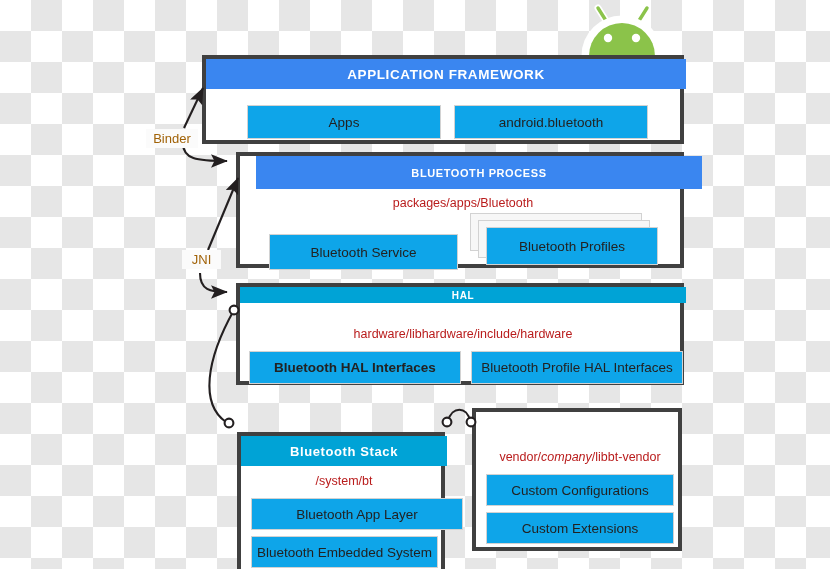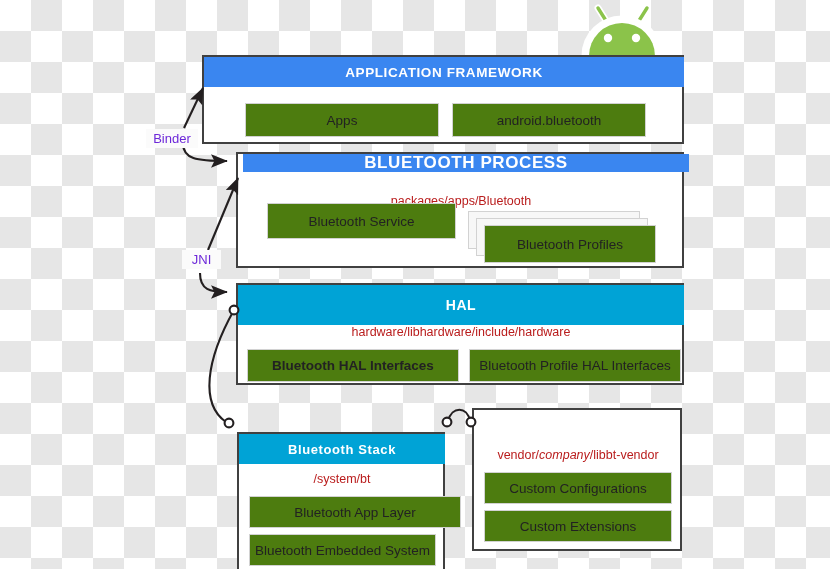--- a/index.html
+++ b/index.html
@@ -27,21 +27,21 @@
     background-position: 0 0, 31px 31px;
   }
   #stage {
     position: absolute;
     left: 0; top: 0;
     width: 830px; height: 569px;
   }
   .panel {
     position: absolute;
     background: #ffffff;
-    border: 2px solid #404040;
+    border: 4px solid #404040;
     box-sizing: border-box;
   }
   .panel-header {
     color: #ffffff;
     font-weight: bold;
     text-align: center;
     letter-spacing: 0.6px;
     display: flex;
     align-items: center;
     justify-content: center;
@@ -50,39 +50,39 @@
   .hdr-blue { background: #3a86f0; }
   .hdr-cyan { background: #00a3d6; }
   .panel-path {
     text-align: center;
     color: #b91c1c;
     font-size: 12.5px;
     box-sizing: border-box;
   }
   .chip {
     position: absolute;
-    background: #4d7c0f;
+    background: #0ea5e9;
     border: 1px solid #d2d2d2;
     box-sizing: border-box;
     display: flex;
     align-items: center;
     justify-content: center;
     color: #222222;
     font-size: 13.5px;
   }
   .stack-ghost {
     position: absolute;
     background: #f7f7f7;
     border: 1px solid #d2d2d2;
     box-sizing: border-box;
   }
   .conn-label {
     position: absolute;
     background: #fbfbfb;
-    color: #6d28d9;
+    color: #a16207;
     font-size: 13px;
     display: flex;
     align-items: center;
     justify-content: center;
     box-sizing: border-box;
   }
   svg.overlay {
     position: absolute;
     left: 0; top: 0;
     width: 830px; height: 569px;
@@ -113,32 +113,32 @@
     </g>
   </svg>
 
   <div class="panel" style="left:202px; top:55px; width:482px; height:89px;">
     <div class="panel-header hdr-blue" style="position:absolute; left:0; top:0; width:480px; height:30px; font-size:13.5px;">APPLICATION FRAMEWORK</div>
     <div class="chip" style="left:41px; top:46px; width:194px; height:34px;">Apps</div>
     <div class="chip" style="left:248px; top:46px; width:194px; height:34px;">android.bluetooth</div>
   </div>
 
   <div class="panel" style="left:236px; top:152px; width:448px; height:116px;">
-    <div class="panel-header hdr-blue" style="position:absolute; left:5px; top:0; width:446px; height:18px; font-size:17px;">BLUETOOTH PROCESS</div>
+    <div class="panel-header hdr-blue" style="position:absolute; left:16px; top:0; width:446px; height:33px; font-size:11px;">BLUETOOTH PROCESS</div>
     <div class="panel-path" style="position:absolute; left:0; top:40px; width:446px;">packages/apps/Bluetooth</div>
 
-    <div class="chip" style="left:29px; top:49px; width:189px; height:36px;">Bluetooth Service</div>
+    <div class="chip" style="left:29px; top:78px; width:189px; height:36px;">Bluetooth Service</div>
 
     <div class="stack-ghost" style="left:230px; top:57px; width:172px; height:38px;"></div>
     <div class="stack-ghost" style="left:238px; top:64px; width:172px; height:38px;"></div>
     <div class="chip" style="left:246px; top:71px; width:172px; height:38px;">Bluetooth Profiles</div>
   </div>
 
   <div class="panel" style="left:236px; top:283px; width:448px; height:102px;">
-    <div class="panel-header hdr-cyan" style="position:absolute; left:0; top:0; width:446px; height:40px; font-size:14px;">HAL</div>
+    <div class="panel-header hdr-cyan" style="position:absolute; left:0; top:0; width:446px; height:16px; font-size:10px;">HAL</div>
     <div class="panel-path" style="position:absolute; left:0; top:40px; width:446px;">hardware/libhardware/include/hardware</div>
     <div class="chip" style="left:9px; top:64px; width:212px; height:33px;font-weight:bold;">Bluetooth HAL Interfaces</div>
     <div class="chip" style="left:231px; top:64px; width:212px; height:33px;">Bluetooth Profile HAL Interfaces</div>
   </div>
 
   <div class="panel" style="left:237px; top:432px; width:208px; height:143px;">
     <div class="panel-header hdr-cyan" style="position:absolute; left:0; top:0; width:206px; height:30px; font-size:13px;">Bluetooth Stack</div>
     <div class="panel-path" style="position:absolute; left:0; top:38px; width:206px;">/system/bt</div>
     <div class="chip" style="left:10px; top:62px; width:212px; height:32px;">Bluetooth App Layer</div>
     <div class="chip" style="left:10px; top:100px; width:187px; height:32px;">Bluetooth Embedded System</div>

